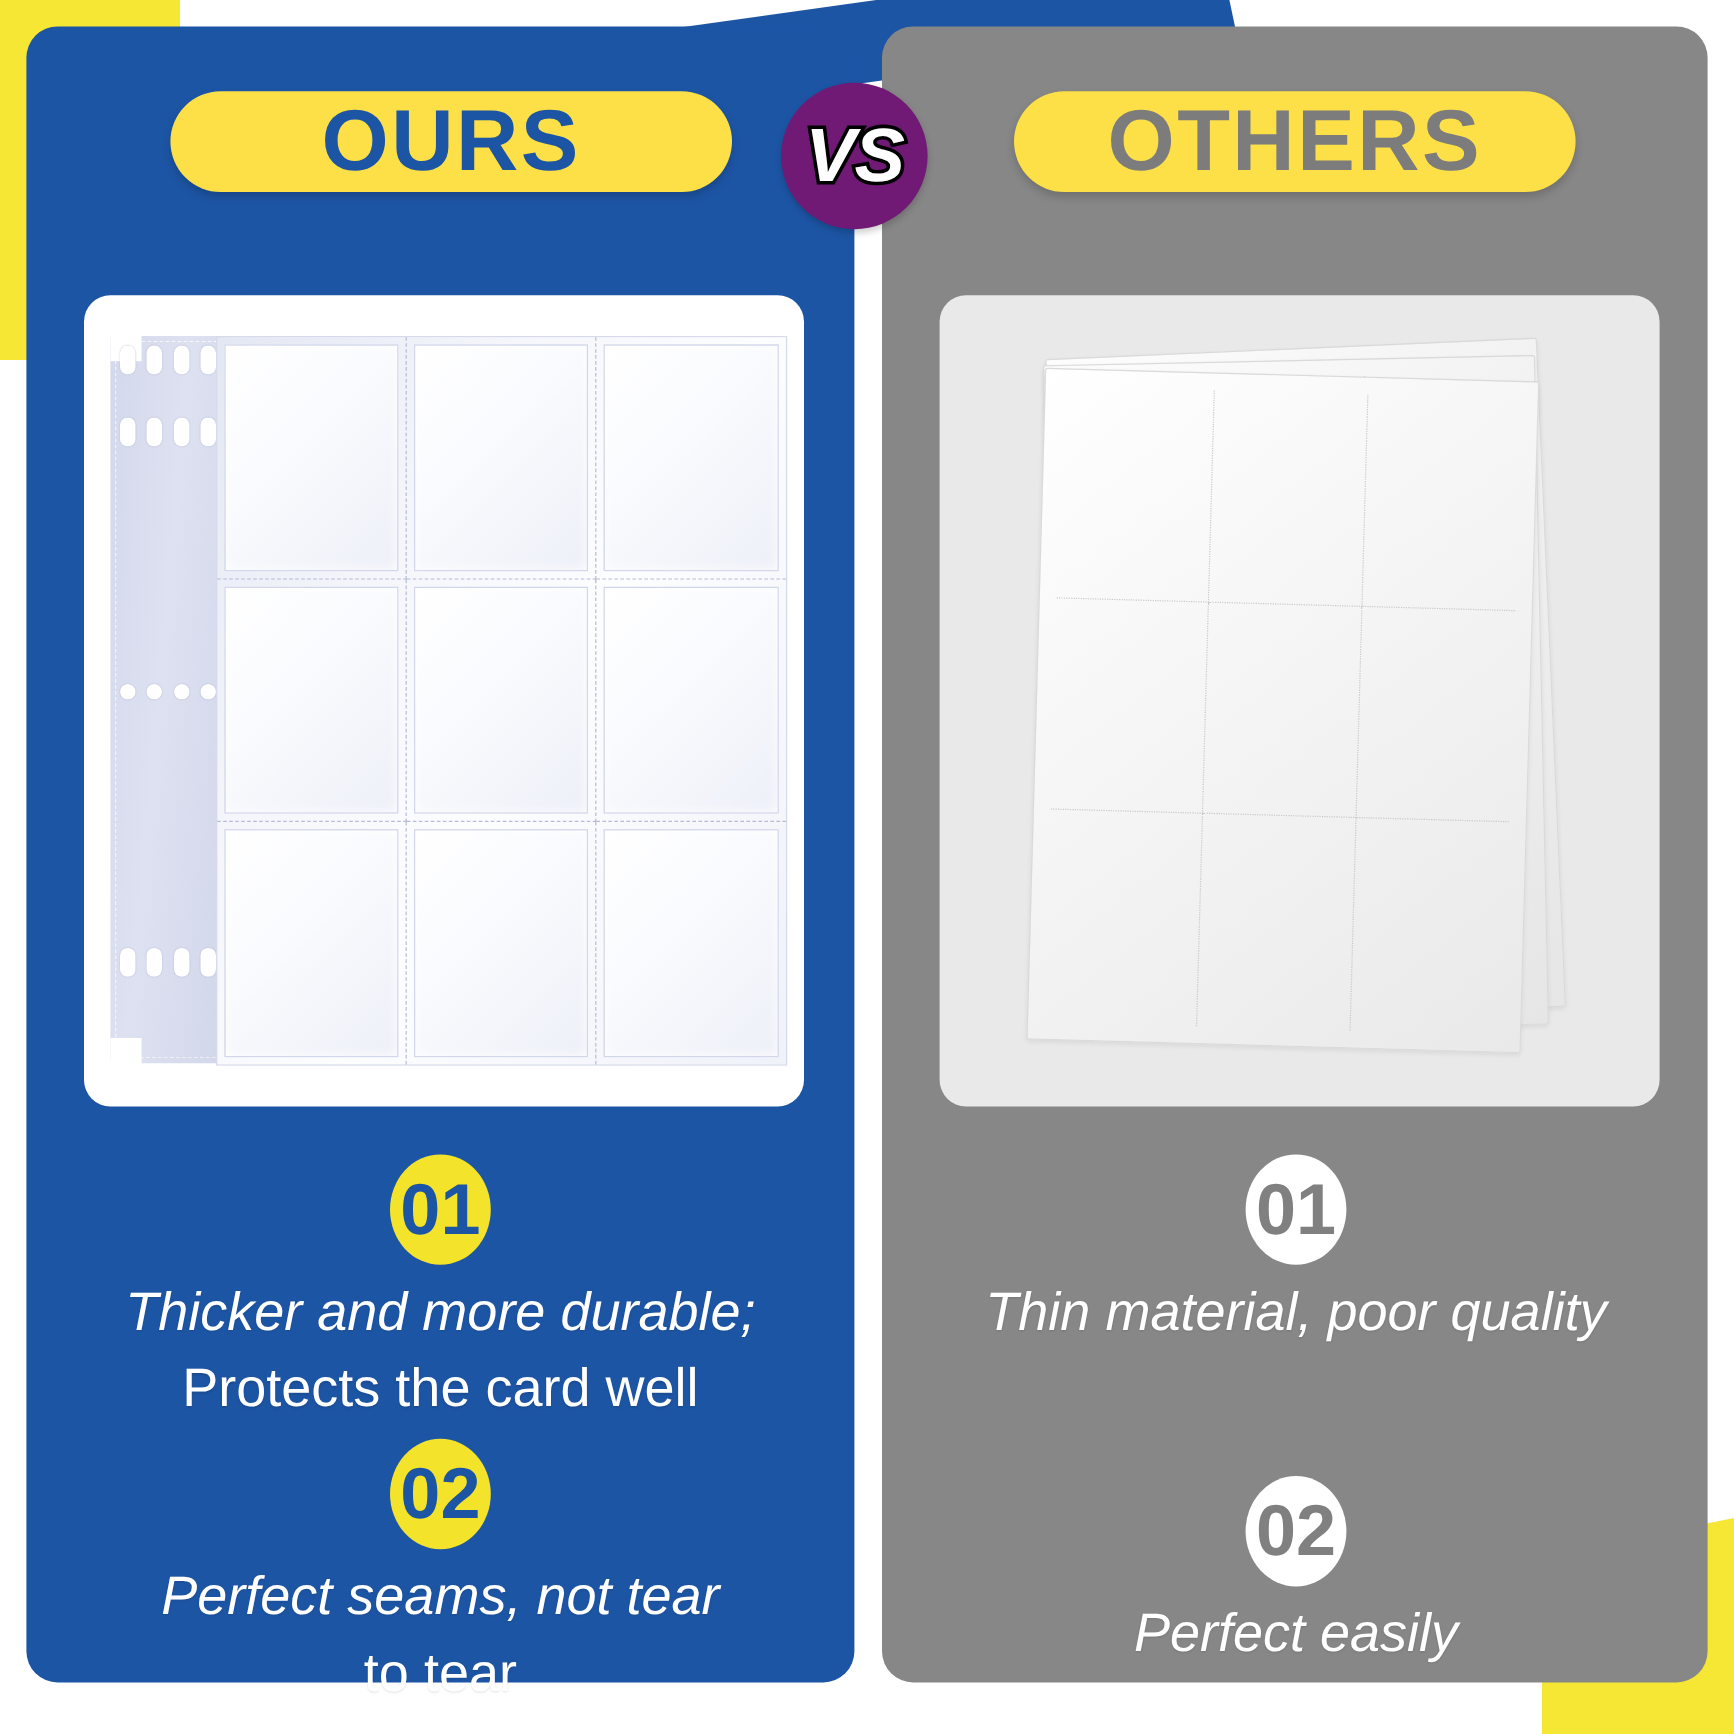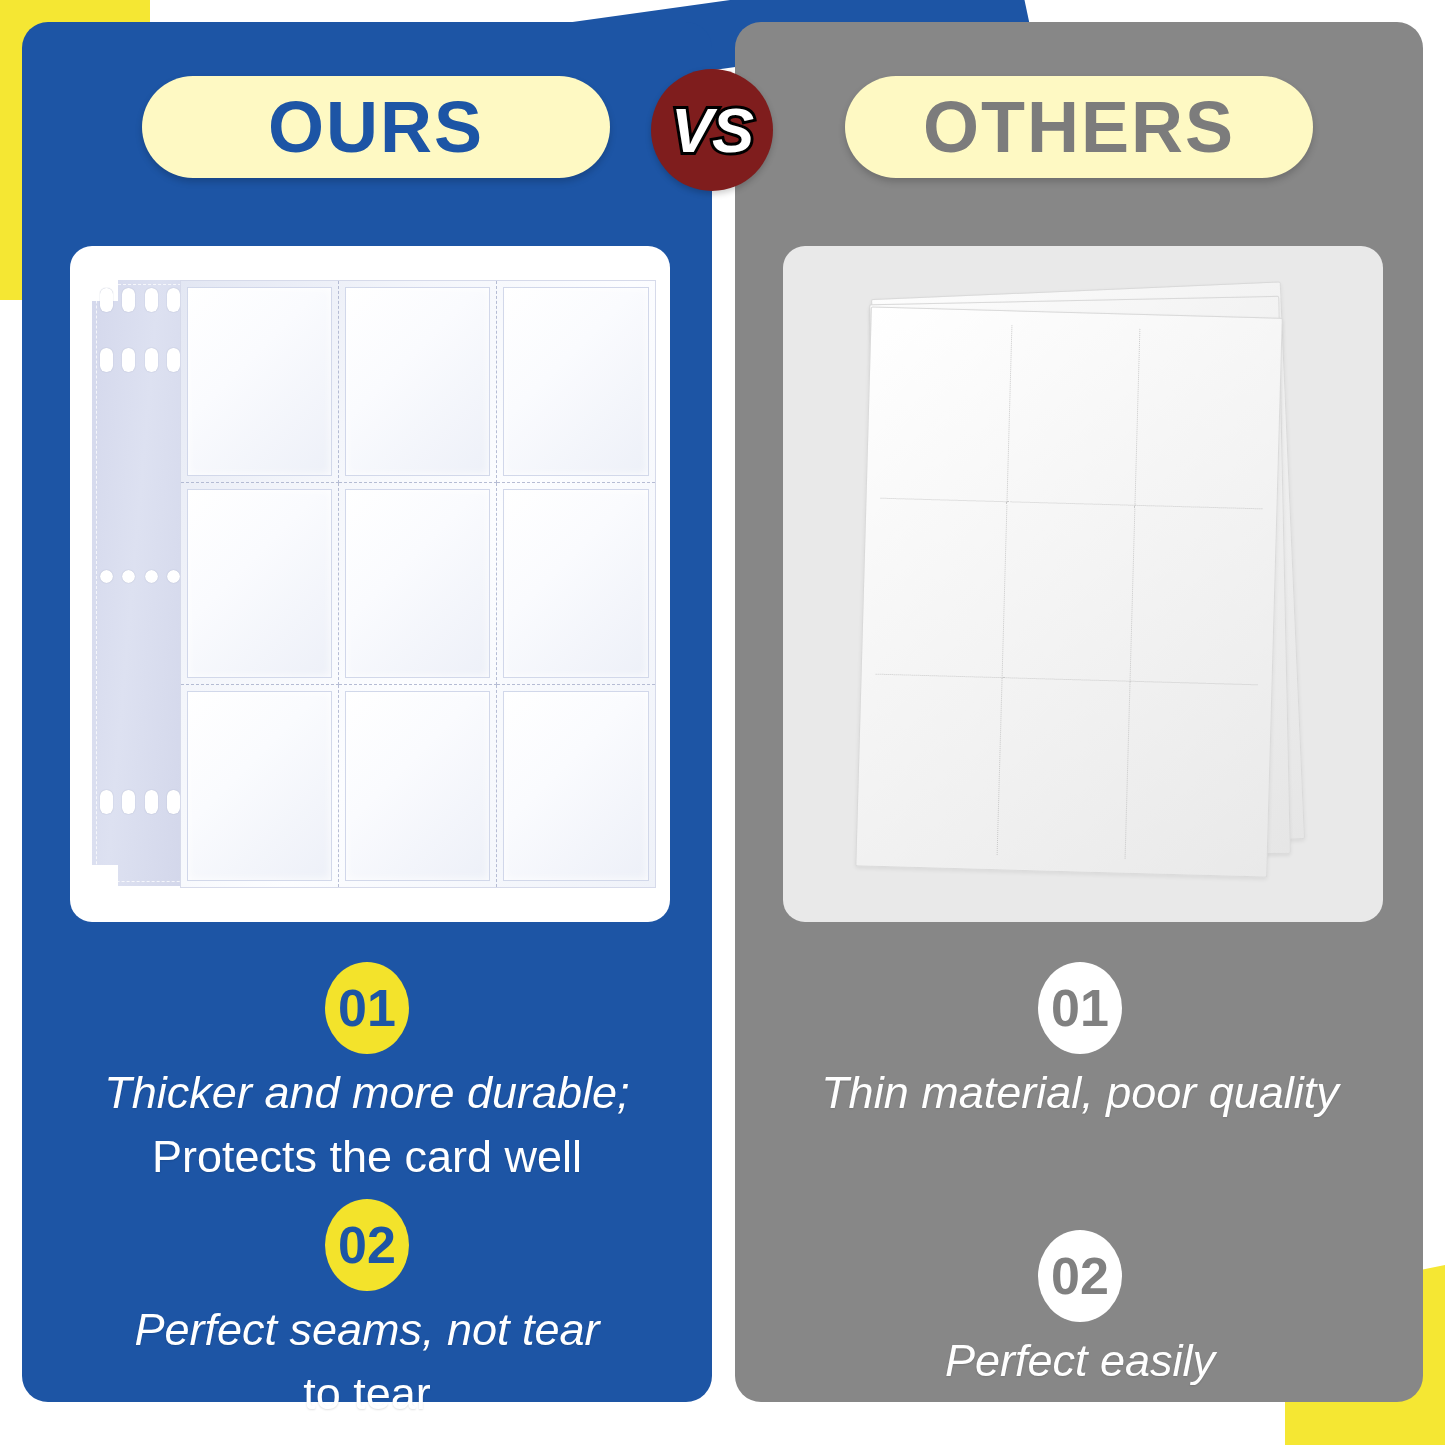--- a/index.html
+++ b/index.html
@@ -44,39 +44,39 @@
     background:#1D55A5;
   }
   .panel-others{
     left:735px;width:688px;
     background:#878787;
   }
 
   
   .pill{
     position:absolute;
-    height:102px;
-    background:#fef9c3;
+    height:84px;
+    background:#fde047;
     border-radius:60px;
     display:flex;align-items:center;justify-content:center;
     box-shadow:0 4px 7px rgba(0,0,0,0.18);
     z-index:4;
   }
   .pill-ours{left:142px;top:76px;width:468px;}
   .pill-others{left:845px;top:76px;width:468px;text-align:right;}
   .pill-label{
     font-size:72px;font-weight:bold;letter-spacing:2px;line-height:1;
   }
   .label-ours{color:#1D55A5;}
   .label-others{color:#7C7C7C;}
 
   
   .vs-badge{
     position:absolute;left:651px;top:69px;width:122px;height:122px;
-    background:#7f1d1d;border-radius:50%;
+    background:#701a75;border-radius:50%;
     display:flex;align-items:center;justify-content:center;
     z-index:9;
     box-shadow:0 3px 6px rgba(0,0,0,0.2);
   }
   .vs-text{
     font-size:63px;font-weight:bold;color:#ffffff;line-height:1;
     letter-spacing:-1px;
     -webkit-text-stroke:6px #000000;
     paint-order:stroke fill;
     font-style:italic;
@@ -156,21 +156,21 @@
   .features{
     position:absolute;z-index:6;text-align:center;
   }
   .feat-ours{left:50px;top:962px;width:634px;}
   .feat-others{left:763px;top:962px;width:634px;}
 
   .num-badge{
     width:84px;height:92px;border-radius:50%;
     display:flex;align-items:center;justify-content:center;
     margin:0 auto;
-    font-size:52px;font-weight:bold;line-height:1;
+    font-size:60px;font-weight:bold;line-height:1;
   }
   .badge-yellow{background:#F3E32B;color:#1D55A5;}
   .badge-white{background:#FFFFFF;color:#808080;}
 
   .feat-text{
     color:#ffffff;font-size:45px;line-height:1.28;
     margin:6px 0 0 0;padding:0;
     text-shadow:0 1px 2px rgba(0,0,0,0.12);
   }
   .feat-text.tight{margin-top:10px;font-style:italic;}

